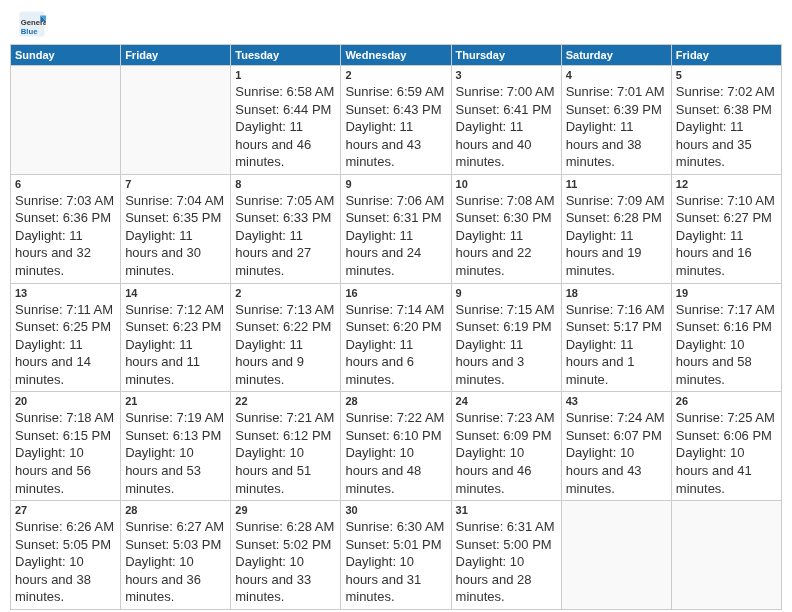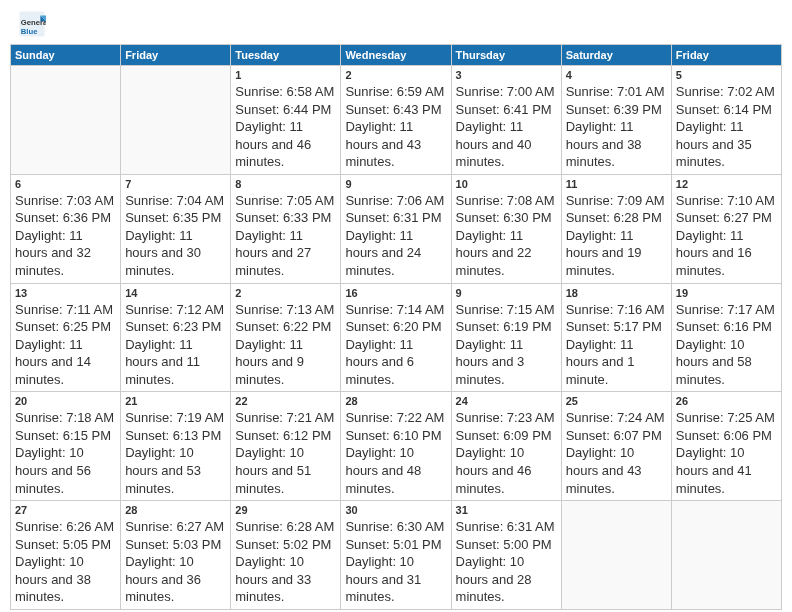--- a/index.html
+++ b/index.html
@@ -158,21 +158,21 @@
             </td>
             <td>
               <span class="day-num">4</span>
               <div class="day-info">Sunrise: 7:01 AM
 Sunset: 6:39 PM
 Daylight: 11 hours and 38 minutes.</div>
             </td>
             <td>
               <span class="day-num">5</span>
               <div class="day-info">Sunrise: 7:02 AM
-Sunset: 6:14 PM
+Sunset: 6:38 PM
 Daylight: 11 hours and 35 minutes.</div>
             </td>
           </tr>
           <tr>
             <td>
               <span class="day-num">6</span>
               <div class="day-info">Sunrise: 7:03 AM
 Sunset: 6:36 PM
 Daylight: 11 hours and 32 minutes.</div>
             </td>
@@ -282,21 +282,21 @@
 Sunset: 6:10 PM
 Daylight: 10 hours and 48 minutes.</div>
             </td>
             <td>
               <span class="day-num">24</span>
               <div class="day-info">Sunrise: 7:23 AM
 Sunset: 6:09 PM
 Daylight: 10 hours and 46 minutes.</div>
             </td>
             <td>
-              <span class="day-num">25</span>
+              <span class="day-num">43</span>
               <div class="day-info">Sunrise: 7:24 AM
 Sunset: 6:07 PM
 Daylight: 10 hours and 43 minutes.</div>
             </td>
             <td>
               <span class="day-num">26</span>
               <div class="day-info">Sunrise: 7:25 AM
 Sunset: 6:06 PM
 Daylight: 10 hours and 41 minutes.</div>
             </td>

